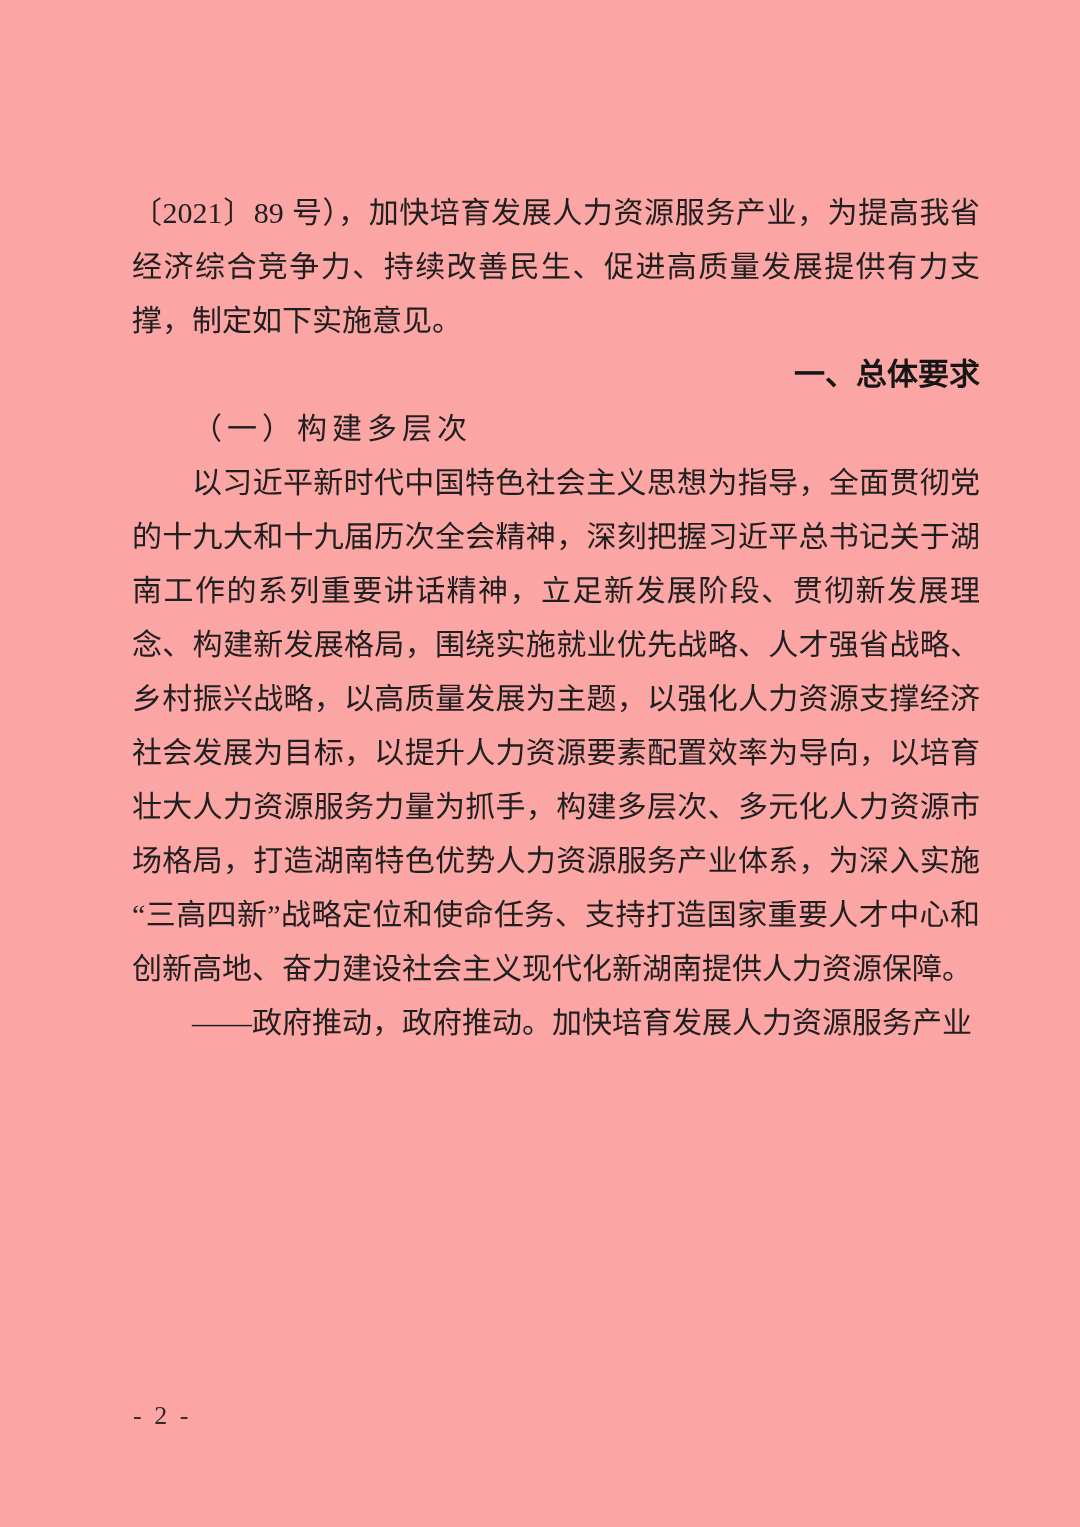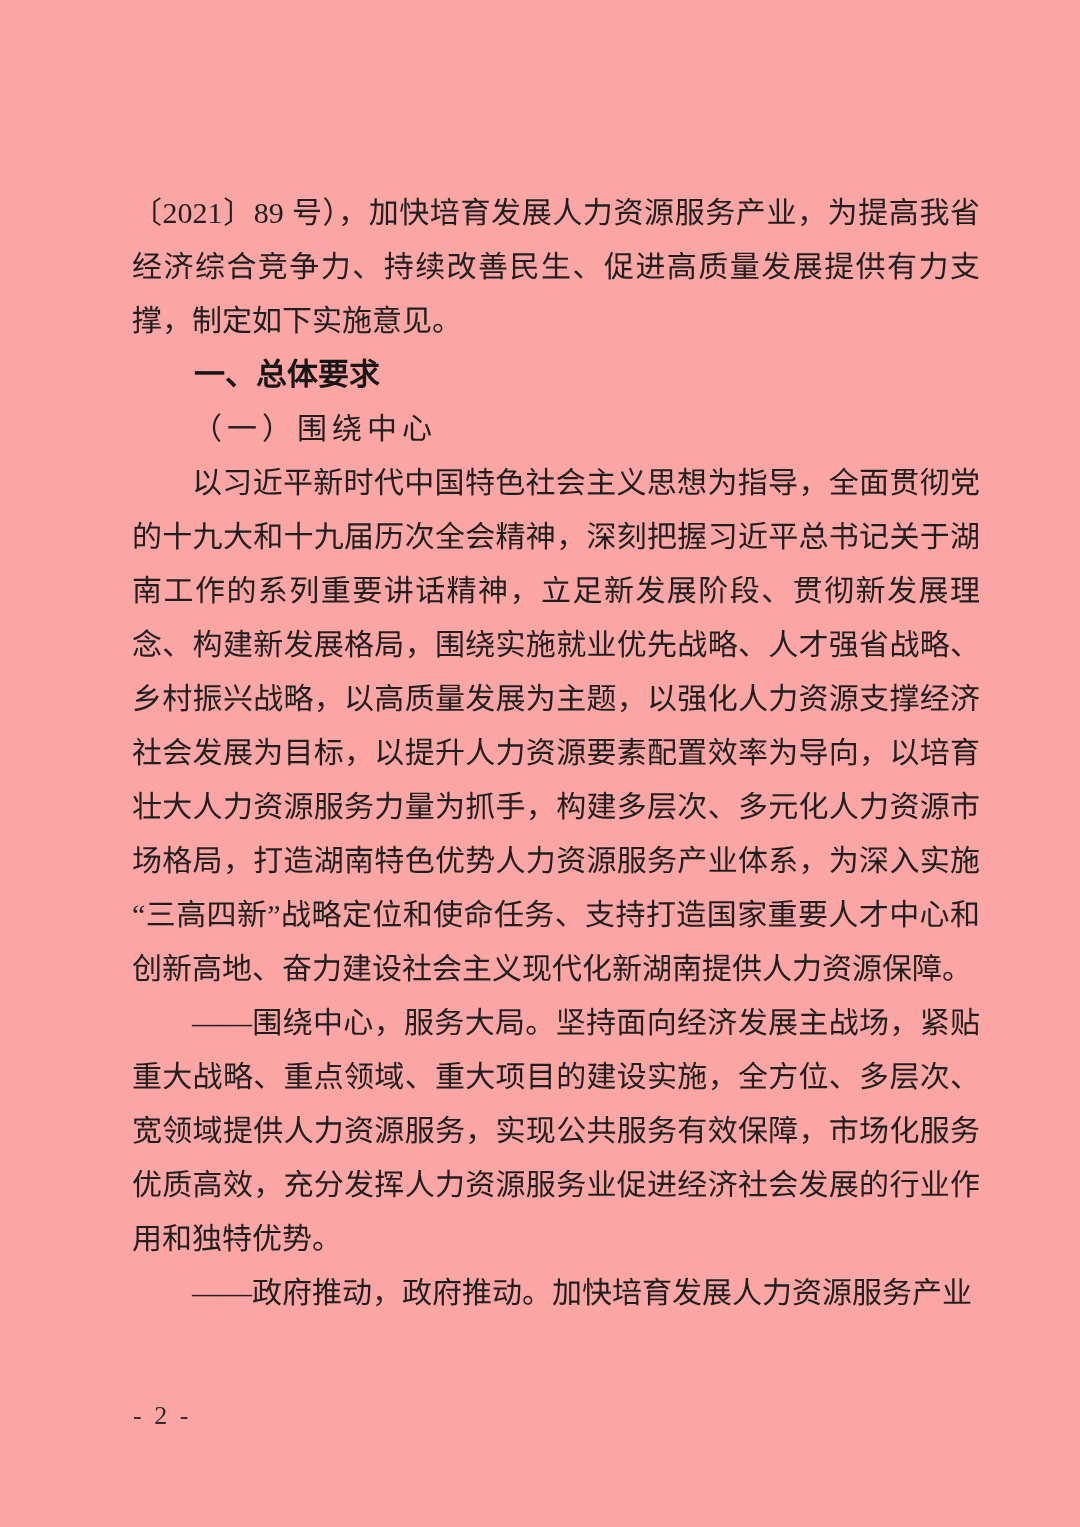--- a/index.html
+++ b/index.html
@@ -36,21 +36,21 @@
   }
   .heading-l1 {
     margin: 0;
     padding: 0;
     text-indent: 2em;
     font-family: "Liberation Sans", "DejaVu Sans", sans-serif;
     font-size: 31px;
     font-weight: 700;
     line-height: 54px;
     color: #161616;
-    text-align: left;
+    text-align: right;
   }
   .heading-l2 {
     margin: 0;
     padding: 0;
     text-indent: 2em;
     font-family: "Liberation Serif", "DejaVu Serif", serif;
     font-size: 30px;
     font-weight: 400;
     line-height: 54px;
     letter-spacing: 5px;
@@ -75,26 +75,25 @@
 <body>
 
 <div class="page">
 
   <div class="content">
 
     <p class="para no-indent">〔2021〕89 号），加快培育发展人力资源服务产业，为提高我省经济综合竞争力、持续改善民生、促进高质量发展提供有力支撑，制定如下实施意见。</p>
 
     <h2 class="heading-l1">一、总体要求</h2>
 
-    <h3 class="heading-l2">（一）围绕中心</h3>
+    <h3 class="heading-l2">（一）构建多层次</h3>
 
     <p class="para">以习近平新时代中国特色社会主义思想为指导，全面贯彻党的十九大和十九届历次全会精神，深刻把握习近平总书记关于湖南工作的系列重要讲话精神，立足新发展阶段、贯彻新发展理念、构建新发展格局，围绕实施就业优先战略、人才强省战略、乡村振兴战略，以高质量发展为主题，以强化人力资源支撑经济社会发展为目标，以提升人力资源要素配置效率为导向，以培育壮大人力资源服务力量为抓手，构建多层次、多元化人力资源市场格局，打造湖南特色优势人力资源服务产业体系，为深入实施“三高四新”战略定位和使命任务、支持打造国家重要人才中心和创新高地、奋力建设社会主义现代化新湖南提供人力资源保障。</p>
 
 
-    <p class="para"><span class="principle-lead">——围绕中心，服务大局。</span><span>坚持面向经济发展主战场，紧贴重大战略、重点领域、重大项目的建设实施，全方位、多层次、宽领域提供人力资源服务，实现公共服务有效保障，市场化服务优质高效，充分发挥人力资源服务业促进经济社会发展的行业作用和独特优势。</span></p>
 
     <p class="para"><span class="principle-lead">——政府推动，政府推动。</span><span>加快培育发展人力资源服务产业</span></p>
 
   </div>
 
   <div class="page-footer">- 2 -</div>
 
 </div>
 
 </body></html>

